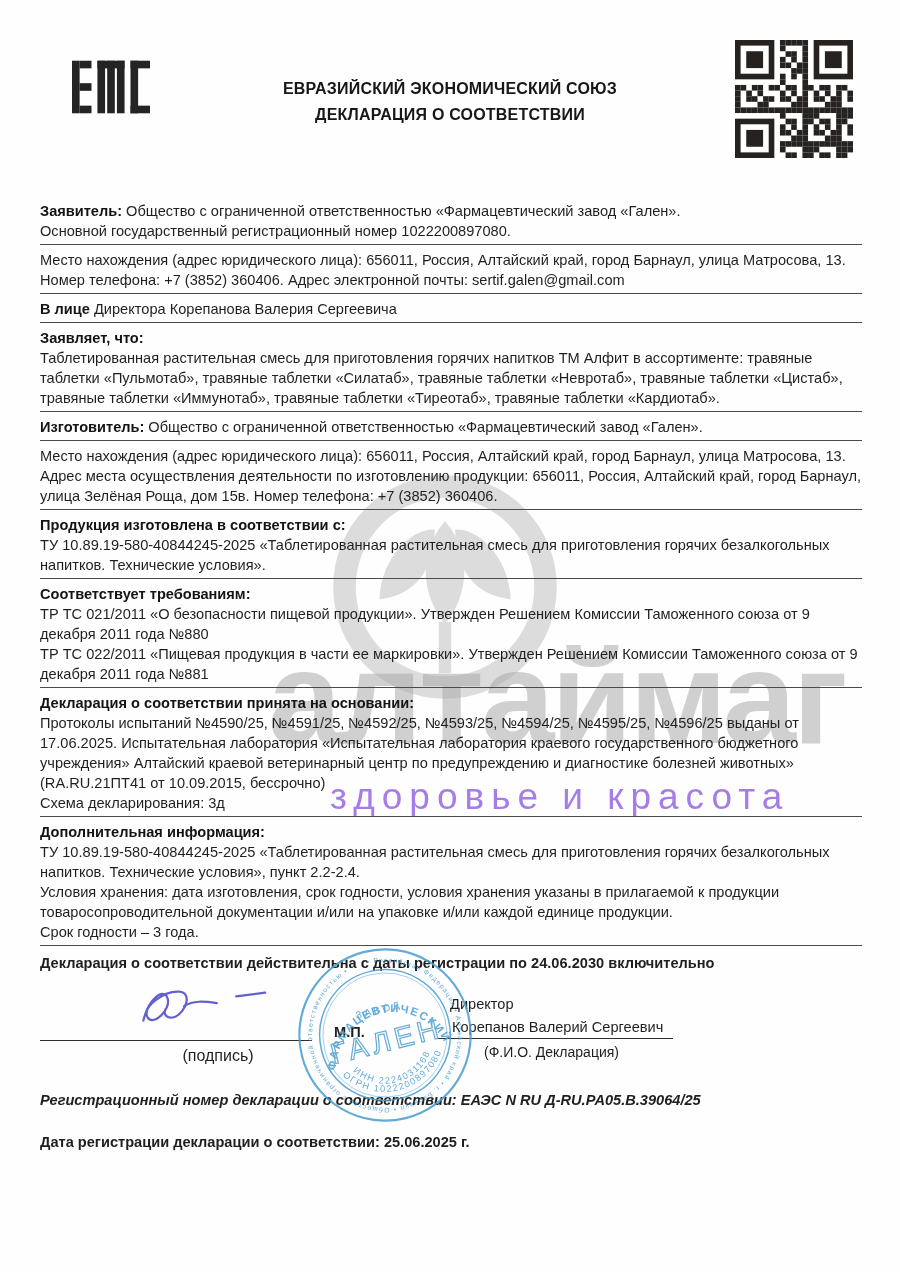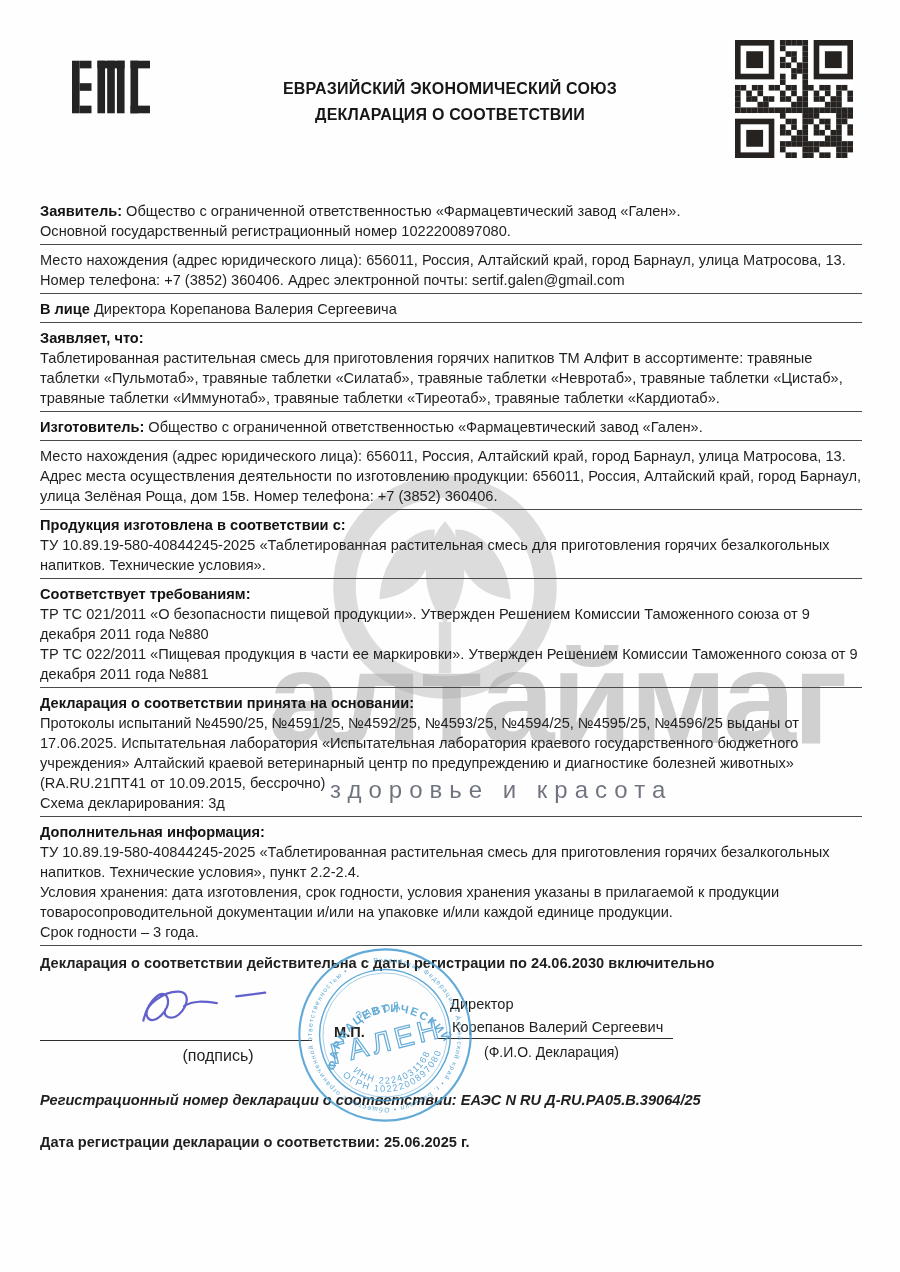--- a/index.html
+++ b/index.html
@@ -8,21 +8,21 @@
   
   .eac{position:absolute;left:72px;top:56px;width:78px;height:62px;}
   .doc-title{position:absolute;left:0;right:0;top:76px;text-align:center;font-weight:bold;
              font-size:16px;line-height:26px;color:#171717;letter-spacing:.2px;}
   .qr{position:absolute;left:735px;top:40px;width:118px;height:118px;}
   
   .wm{position:absolute;z-index:0;pointer-events:none;}
   .wm-emblem{left:326px;top:468px;width:238px;height:238px;opacity:.30;}
   .wm-brand{left:268px;top:632px;font-size:132px;font-weight:bold;color:#a7a7a7;opacity:.52;
             letter-spacing:-3px;line-height:1;}
-  .wm-tagline{left:330px;top:776px;font-size:24px;color:#0f172a;opacity:.6;letter-spacing:7px;}
+  .wm-tagline{left:330px;top:776px;font-size:37px;color:#6d28d9;opacity:.6;letter-spacing:7px;}
   
   .content{position:absolute;left:40px;top:196px;width:822px;z-index:1;font-size:14.6px;line-height:20px;}
   .sec{padding:5px 0 3px 0;border-bottom:1px solid #4a4a4a;}
   .sec.noline{border-bottom:none;}
   .b{font-weight:bold;color:#141414;}
   .lbl{font-weight:bold;color:#141414;margin-right:4px;}
   .validity{border-top:1px solid #4a4a4a;border-bottom:none;padding-top:7px;font-weight:bold;}
   
   .sigarea{position:relative;height:112px;margin-top:2px;}
   .sig-stroke{position:absolute;left:58px;top:2px;width:230px;height:58px;z-index:2;}

